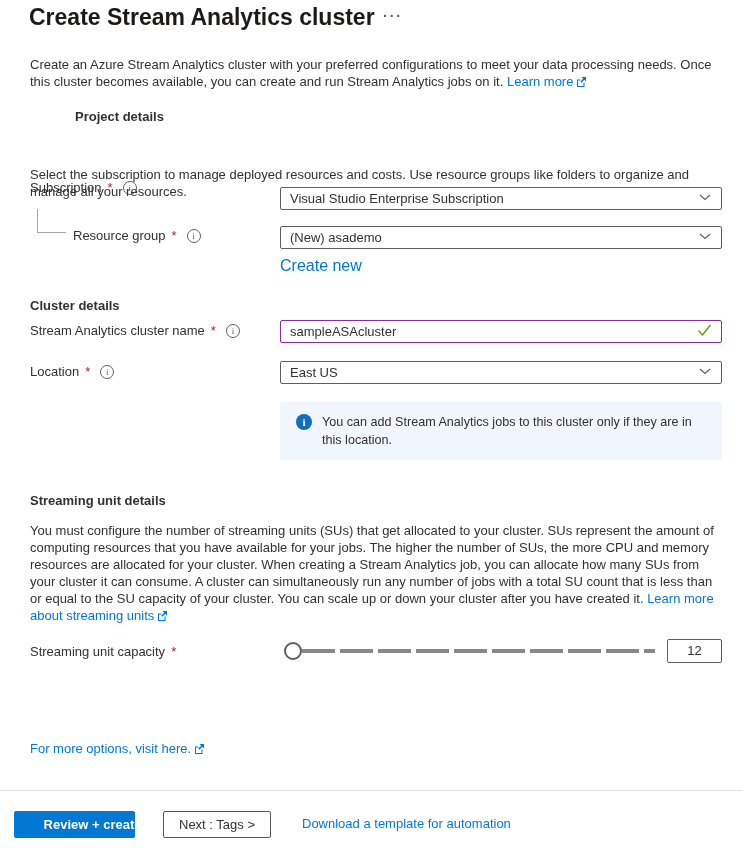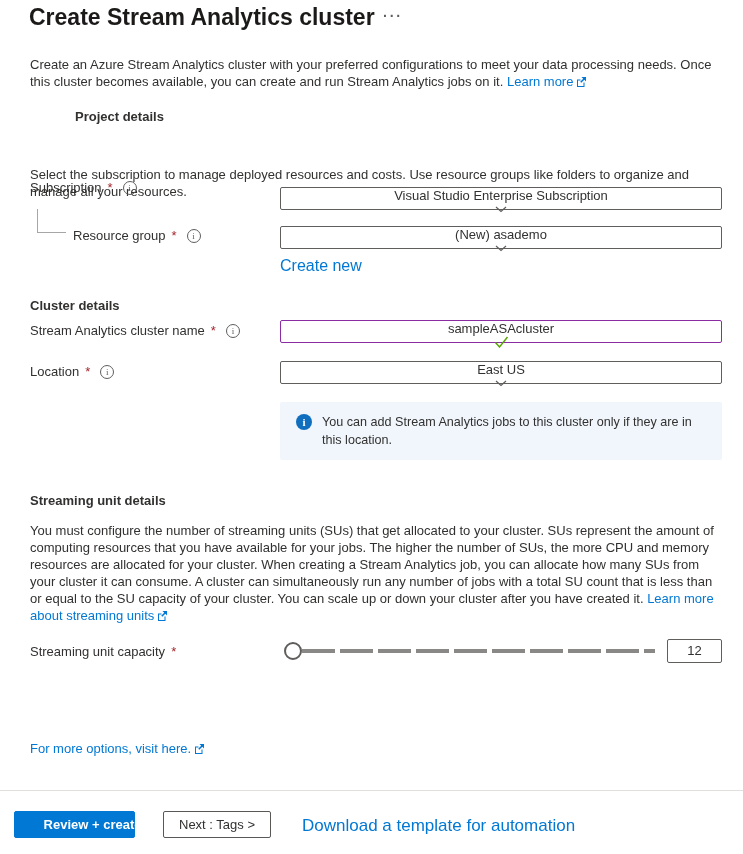--- a/index.html
+++ b/index.html
@@ -45,41 +45,41 @@
   .info-i::after{content:"i";position:absolute;left:0;top:0;width:100%;height:100%;font-size:9px;line-height:13px;text-align:center;color:var(--muted);font-family:"Liberation Serif",serif;}
 
   .lbl-subscription{left:30px;top:180px;}
   .lbl-resource-group{left:73px;top:228px;}
   .lbl-cluster-name{left:30px;top:323px;}
   .lbl-location{left:30px;top:364px;}
   .lbl-capacity{left:30px;top:644px;}
 
   .connector{position:absolute;left:37px;top:209px;width:29px;height:24px;border-left:1px solid #a6a6a6;border-bottom:1px solid #a6a6a6;}
 
-  .control{position:absolute;left:280px;width:442px;height:23px;background:#fff;border:1px solid var(--field-border);border-radius:2px;display:flex;align-items:center;justify-content:space-between;padding:0 9px;font-size:13px;color:var(--text);cursor:pointer;flex-direction:column;}
+  .control{position:absolute;left:280px;width:442px;height:23px;background:#fff;border:1px solid var(--field-border);border-radius:2px;display:flex;align-items:center;justify-content:space-between;padding:0 9px;font-size:13px;color:var(--text);cursor:pointer;}
   .dd-subscription{top:187px;}
   .dd-resource-group{top:226px;}
   .dd-location{top:361px;}
   .txt-cluster-name{top:320px;border:1px solid var(--focus);cursor:text;}
   .create-new{position:absolute;left:280px;top:257px;font-size:16px;}
 
   .infobox{position:absolute;left:280px;top:402px;width:442px;height:58px;background:var(--info-bg);border-radius:2px;padding:11px 14px 10px 42px;font-size:12.6px;line-height:18px;color:var(--text);}
   .infobox .blue-i{position:absolute;left:16px;top:12px;width:16px;height:16px;border-radius:50%;background:var(--info-icon);}
   .infobox .blue-i::after{content:"i";position:absolute;left:0;top:0;width:100%;height:100%;font-size:11px;line-height:16px;text-align:center;color:#fff;font-weight:700;font-family:"Liberation Serif",serif;}
 
   .slider-thumb{position:absolute;left:284px;top:642px;width:18px;height:18px;border:2px solid var(--muted);border-radius:50%;background:#fff;cursor:grab;}
   .slider-track{position:absolute;left:302px;top:649px;width:353px;height:4px;background:repeating-linear-gradient(to right,var(--track) 0 33px,#ffffff 33px 38px);cursor:pointer;}
   .capacity-input{position:absolute;left:667px;top:639px;width:55px;height:24px;border:1px solid var(--field-border);border-radius:2px;background:#fff;font-size:13px;color:var(--text);text-align:center;line-height:22px;}
 
   .divider{position:absolute;left:0;top:790px;width:743px;height:1px;background:var(--divider);}
 
   .btn{position:absolute;top:811px;height:27px;display:inline-flex;align-items:center;justify-content:center;font-size:13px;border-radius:2px;cursor:pointer;white-space:nowrap;}
   .btn-primary{left:14px;width:121px;background:var(--accent);border:1px solid var(--accent);color:#fff;font-weight:700;padding-left:36px;}
   .btn-secondary{left:163px;width:108px;background:#fff;border:1px solid #59585б;border:1px solid #595856;color:var(--text);}
-  .footer-link{position:absolute;left:302px;top:816px;font-size:17px;}
+  .footer-link{position:absolute;left:302px;top:816px;font-size:13px;}
 
   .chev{flex:none;}
   .check{flex:none;}
 </style>
 </head>
 <body>
 
 <div class="page">
 
   <h1 class="title">Create Stream Analytics cluster</h1>

